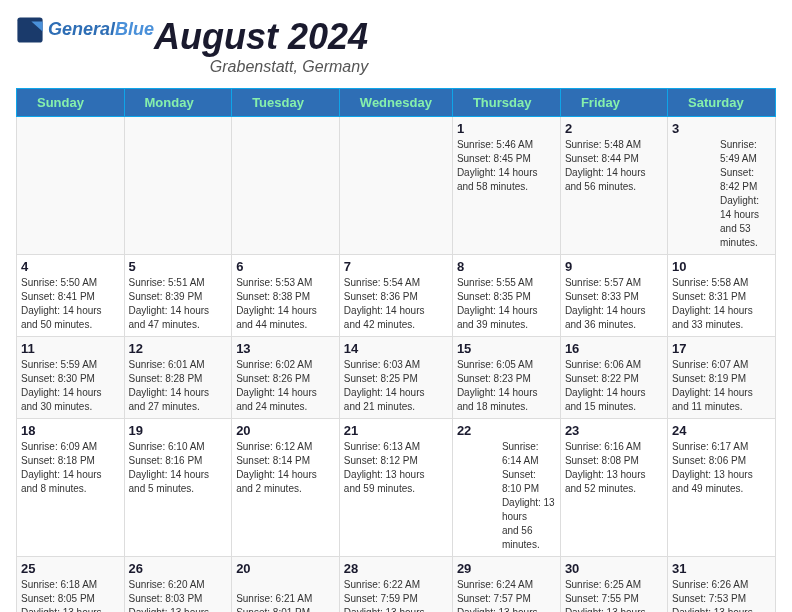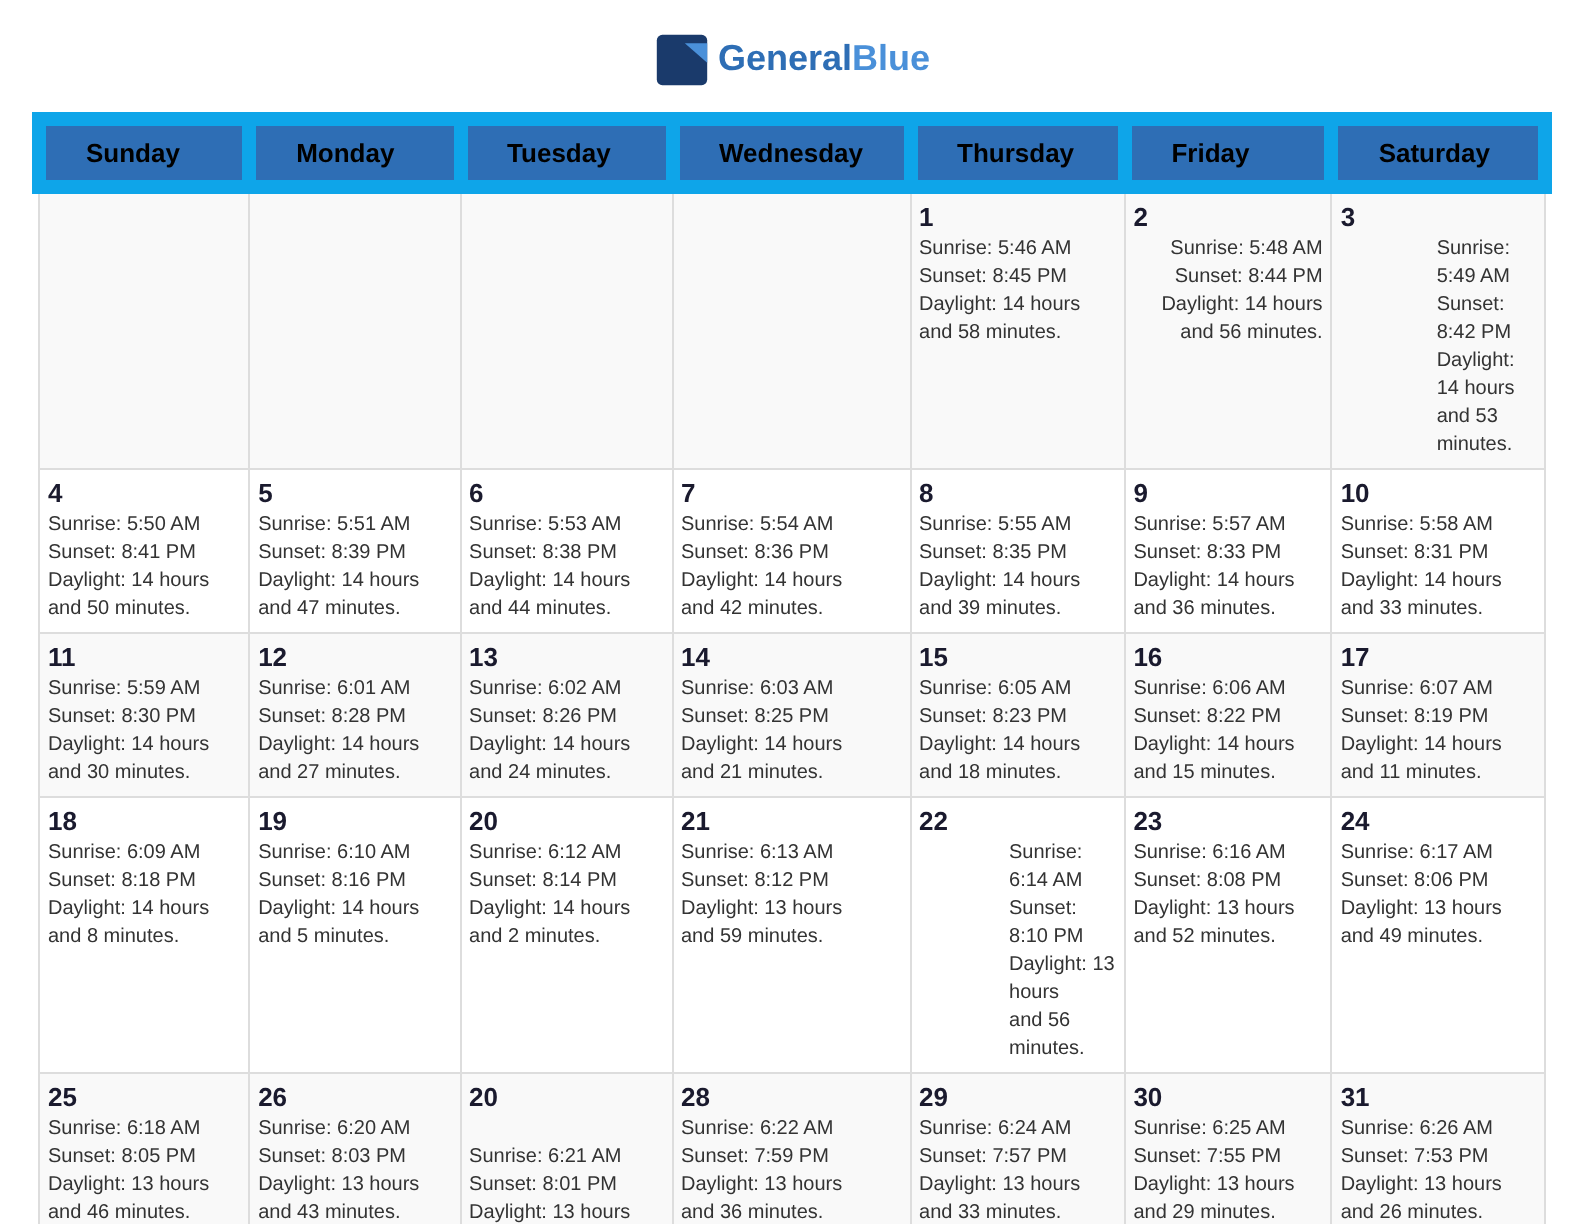--- a/index.html
+++ b/index.html
@@ -5,23 +5,24 @@
     * { box-sizing: border-box; margin: 0; padding: 0; }
     body {
       font-family: Arial, sans-serif;
       background: #fff;
       width: 792px;
       min-height: 612px;
       padding: 16px;
     }
     .header-area {
       display: flex;
-      justify-content: center;
+      justify-content: flex-start;
       align-items: flex-start;
       margin-bottom: 12px;
+      font-style: italic;
     }
     .logo {
       display: flex;
       align-items: center;
       gap: 4px;
     }
     .logo-text {
       font-size: 18px;
       font-weight: bold;
       color: #1a1a2e;
@@ -45,26 +46,26 @@
     .subtitle {
       font-size: 16px;
       color: #555;
     }
     table {
       width: 100%;
       border-collapse: collapse;
     }
     thead tr th {
       background-color: #2e6eb5;
-      color: #000000;
+      color: #86efac;
       font-size: 13px;
       font-weight: bold;
       padding: 6px 20px;
       text-align: left;
-      border: 7px solid #0ea5e9;
+      border: 1px solid #0ea5e9;
     }
     tbody tr td {
       vertical-align: top;
       font-size: 10.5px;
       color: #222;
       padding: 4px;
       border: 1px solid #ddd;
       width: calc(100% / 7);
       height: 80px;
     }
@@ -96,20 +97,24 @@
 <div class="header-area">
   <div class="logo">
     <svg class="logo-icon" viewBox="0 0 40 40">
       <rect x="2" y="2" width="36" height="36" rx="4" fill="#1a3a6b"></rect>
       <polygon points="22,8 38,8 38,22" fill="#4a90d9"></polygon>
     </svg>
     <div class="logo-text">
       <div><span>General</span><span style="color:#4a90d9">Blue</span></div>
     </div>
   </div>
+  <div class="title-area">
+    <div class="main-title">August 2024</div>
+    <div class="subtitle">Grabenstatt, Germany</div>
+  </div>
 </div>
 
 <table>
   <thead>
     <tr id="header-row">
         <th>Sunday</th>
         <th>Monday</th>
         <th>Tuesday</th>
         <th>Wednesday</th>
         <th>Thursday</th>
@@ -125,21 +130,21 @@
         <td class="empty-cell"></td>
         <td>
           <span class="day-num">1</span>
           <div class="day-info" style="white-space: pre-line;">Sunrise: 5:46 AM
 Sunset: 8:45 PM
 Daylight: 14 hours
 and 58 minutes.</div>
         </td>
         <td>
           <span class="day-num">2</span>
-          <div class="day-info" style="white-space: pre-line; text-align: right;">Sunrise: 5:48 AM
+          <div class="day-info" style="white-space: pre-line;">Sunrise: 5:48 AM
 Sunset: 8:44 PM
 Daylight: 14 hours
 and 56 minutes.</div>
         </td>
         <td>
           <span class="day-num">3</span>
           <div class="day-info" style="white-space: pre-line; margin-left: 48px;">Sunrise: 5:49 AM
 Sunset: 8:42 PM
 Daylight: 14 hours
 and 53 minutes.</div>

